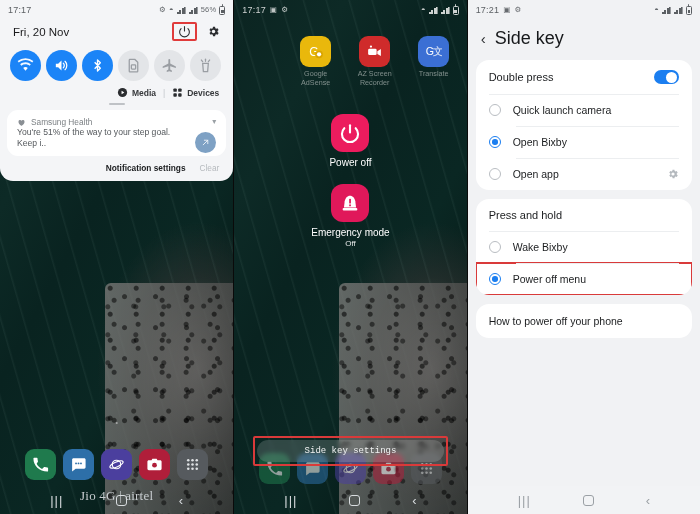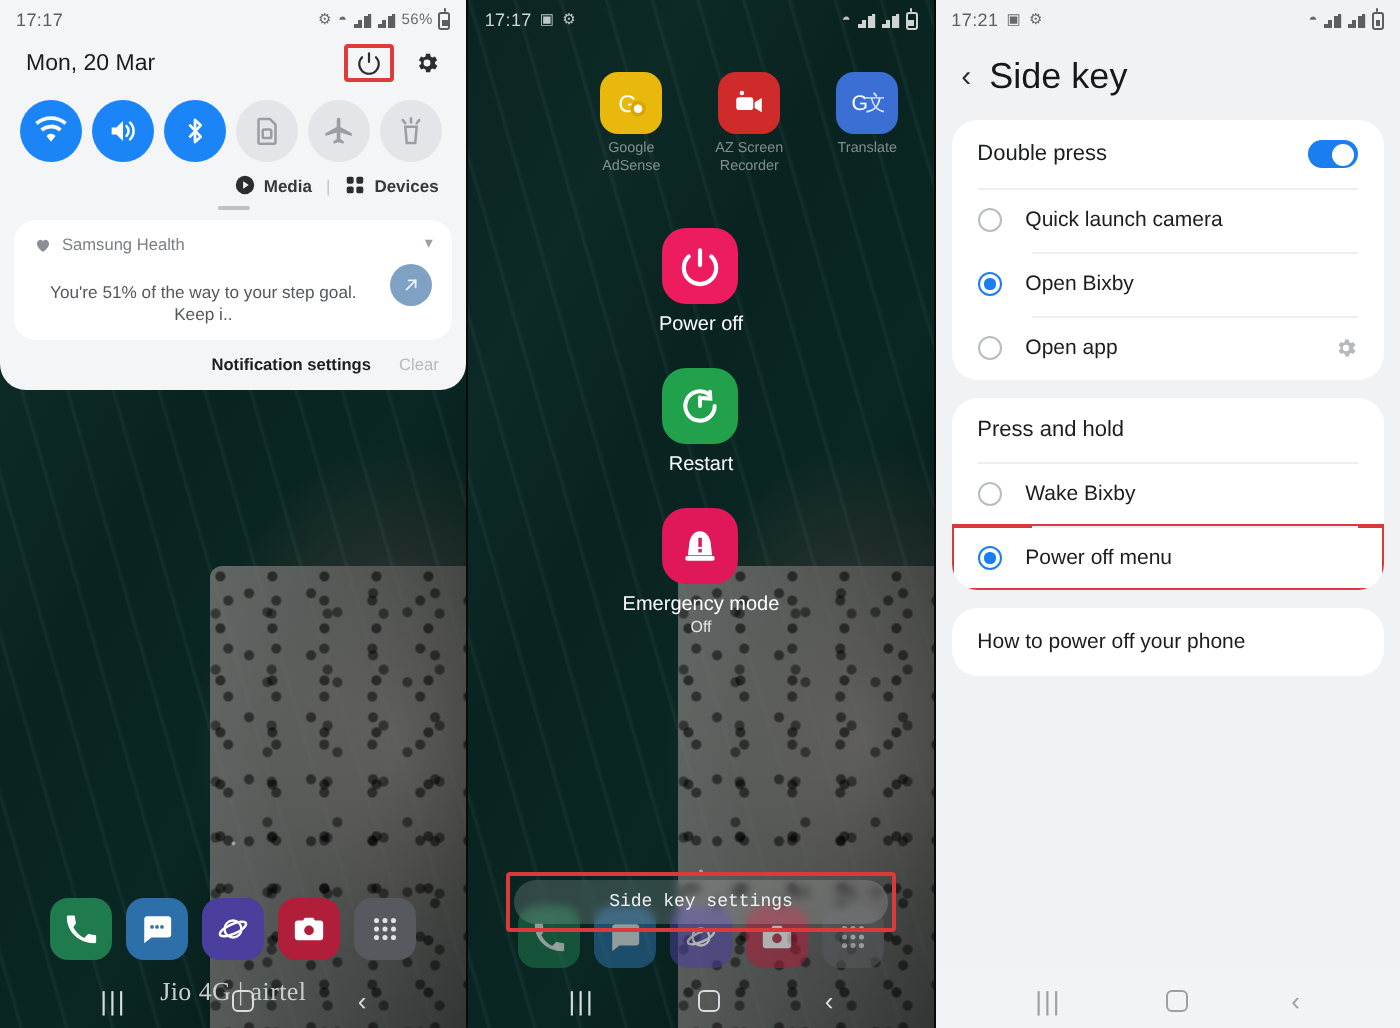--- a/index.html
+++ b/index.html
@@ -106,21 +106,21 @@
 
   .notif-card {
     background: #ffffff; border-radius: 11px; margin: 0 7px;
     padding: 7px 10px 8px; position: relative;
   }
   .notif-app { display: flex; align-items: center; gap: 5px; }
   .notif-app-name { font-size: 8.3px; color: #7c8084; }
   .ic-health { width: 9px; height: 9px; display:block; }
   .notif-chev { margin-left: auto; font-size: 8px; color: #9aa0a5; line-height: 1; }
   .notif-title { font-size: 12px; font-weight: bold; color: #171a1c; margin-top: 4px; }
-  .notif-body { font-size: 8.6px; color: #54585c; margin-top: 14px; padding-right: 30px; line-height: 1.25; text-align: center; }
+  .notif-body { font-size: 8.6px; color: #54585c; margin-top: 0; padding-right: 30px; line-height: 1.25; }
   .notif-action-btn {
     position: absolute; right: 10px; top: 22px;
     width: 21px; height: 21px; border-radius: 50%;
     background: #7ea1c4; display: flex; align-items: center; justify-content: center;
   }
   .notif-action-btn svg { width: 11px; height: 11px; }
   .notif-footer {
     display: flex; align-items: center; justify-content: flex-end; gap: 14px;
     padding: 7px 14px 4px; font-size: 8.3px;
   }
@@ -267,21 +267,21 @@
           <span class="sb-ico">⚙</span>
           <span class="sb-ico">◓</span>
           <span class="sb-sig"></span>
           <span class="sb-sig"></span>
           <span class="sb-ico">56%</span>
           <span class="sb-bat"></span>
         </div>
       </div>
 
       <div class="qs-head">
-        <div class="qs-date">Mon, 20 Mar</div>
+        <div class="qs-date">Fri, 20 Nov</div>
         <div class="qs-head-actions">
           <div class="power-hl">
             <svg class="ic-power" viewBox="0 0 24 24" fill="none" stroke="#2b2d30" stroke-width="2" stroke-linecap="round">
               <path d="M12 3v8"></path>
                 <path d="M18.4 6.6a9 9 0 1 1-12.8 0"></path>
             </svg>
           </div>
           <svg class="ic-gear" viewBox="0 0 24 24" fill="#2b2d30">
             <path d="M19.4 13a7.8 7.8 0 0 0 0-2l2-1.6-2-3.4-2.4 1a7.7 7.7 0 0 0-1.7-1l-.4-2.6h-3.9l-.4 2.6c-.6.2-1.2.6-1.7 1l-2.4-1-2 3.4L6.6 11a7.8 7.8 0 0 0 0 2l-2 1.6 2 3.4 2.4-1c.5.4 1.1.8 1.7 1l.4 2.6h3.9l.4-2.6c.6-.2 1.2-.6 1.7-1l2.4 1 2-3.4-2-1.6z"></path>
             <circle cx="12" cy="12" r="3.2" fill="#f4f5f7"></circle>
@@ -433,30 +433,20 @@
 
     <div class="pm-list">
       <div class="pm-item">
         <div class="pm-ico" style="background:#ec1c5e">
           <svg viewBox="0 0 24 24" fill="none" stroke="#fff" stroke-width="2.3" stroke-linecap="round">
               <path d="M12 3.5v8"></path>
               <path d="M18.2 6.8a8.8 8.8 0 1 1-12.4 0"></path>
             </svg>
         </div>
         <div class="pm-lbl">Power off</div>
-      </div>
-      <div class="pm-item">
-        <div class="pm-ico" style="background:#21a14b">
-          <svg viewBox="0 0 24 24" fill="none" stroke="#fff" stroke-width="2.2" stroke-linecap="round">
-              <path d="M20 12a8 8 0 1 1-3.2-6.4"></path>
-              <path d="M12 7.2V12"></path>
-              <path d="M17.4 4.2l.2 3.8-3.8-.3"></path>
-            </svg>
-        </div>
-        <div class="pm-lbl">Restart</div>
       </div>
       <div class="pm-item">
         <div class="pm-ico" style="background:#e0185a">
           <svg viewBox="0 0 24 24" fill="#fff">
               <path d="M12 4c3 0 5.2 2.6 5.8 6.2L18.6 17H5.4l.8-6.8C6.8 6.6 9 4 12 4z"></path>
               <rect x="4" y="17.5" width="16" height="2.6" rx="1.1"></rect>
               <rect x="11.1" y="7.5" width="1.9" height="5" fill="#e0185a"></rect>
               <rect x="11.1" y="13.6" width="1.9" height="1.9" fill="#e0185a"></rect>
             </svg>
         </div>

